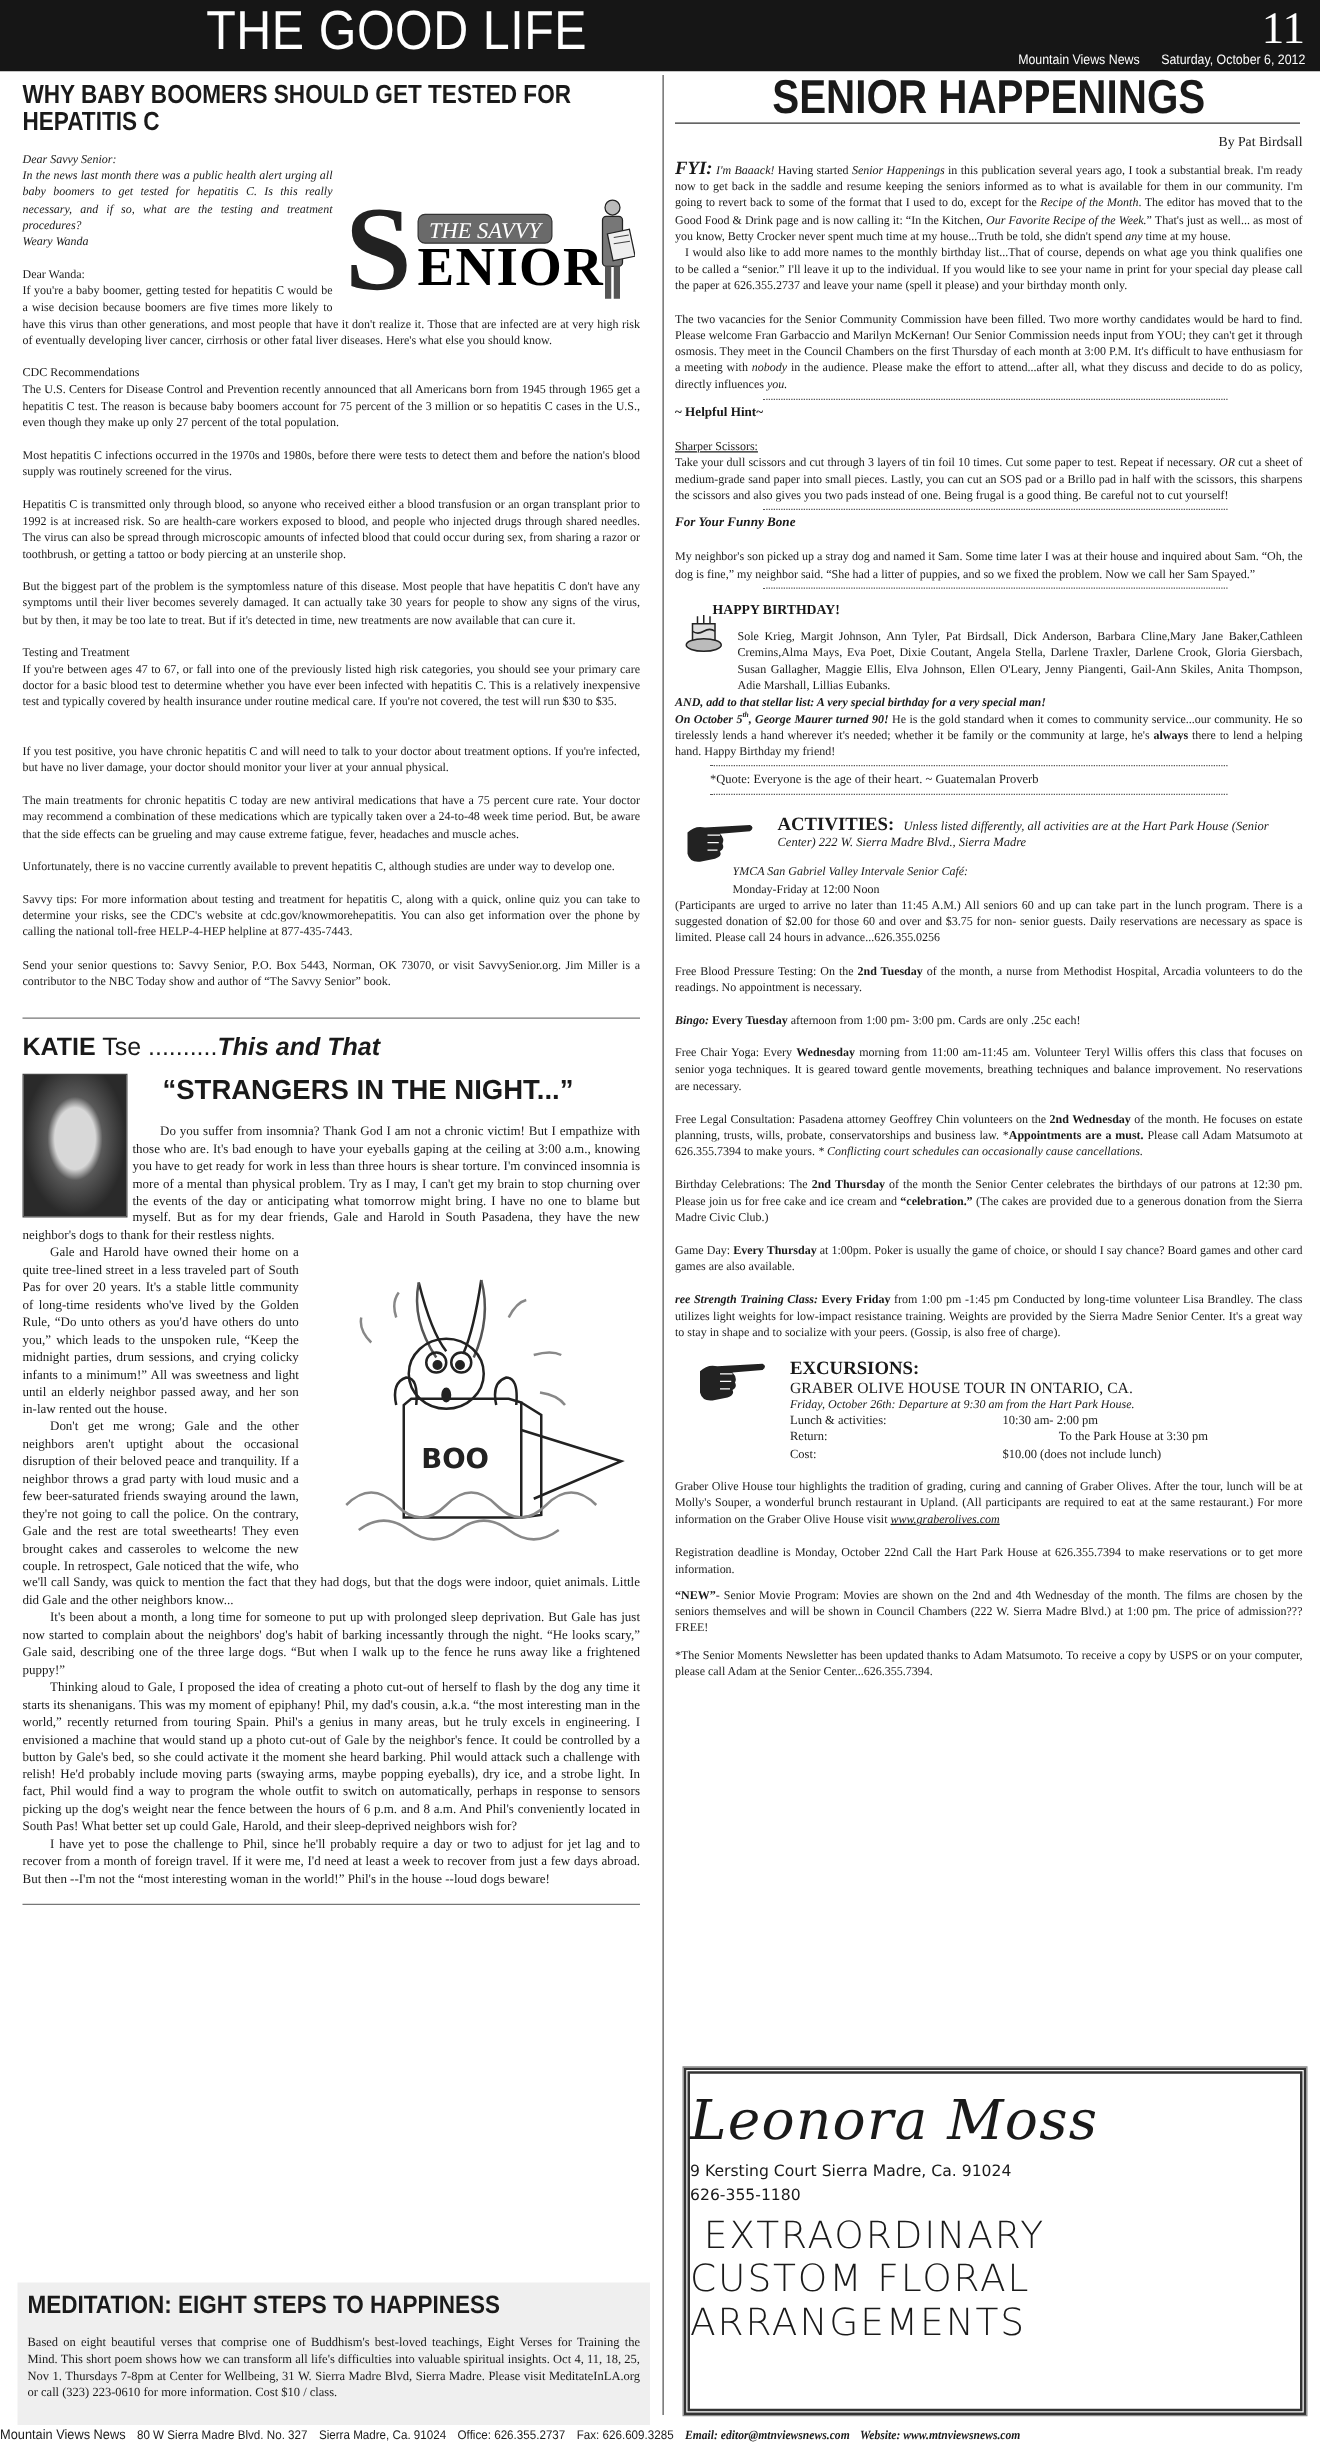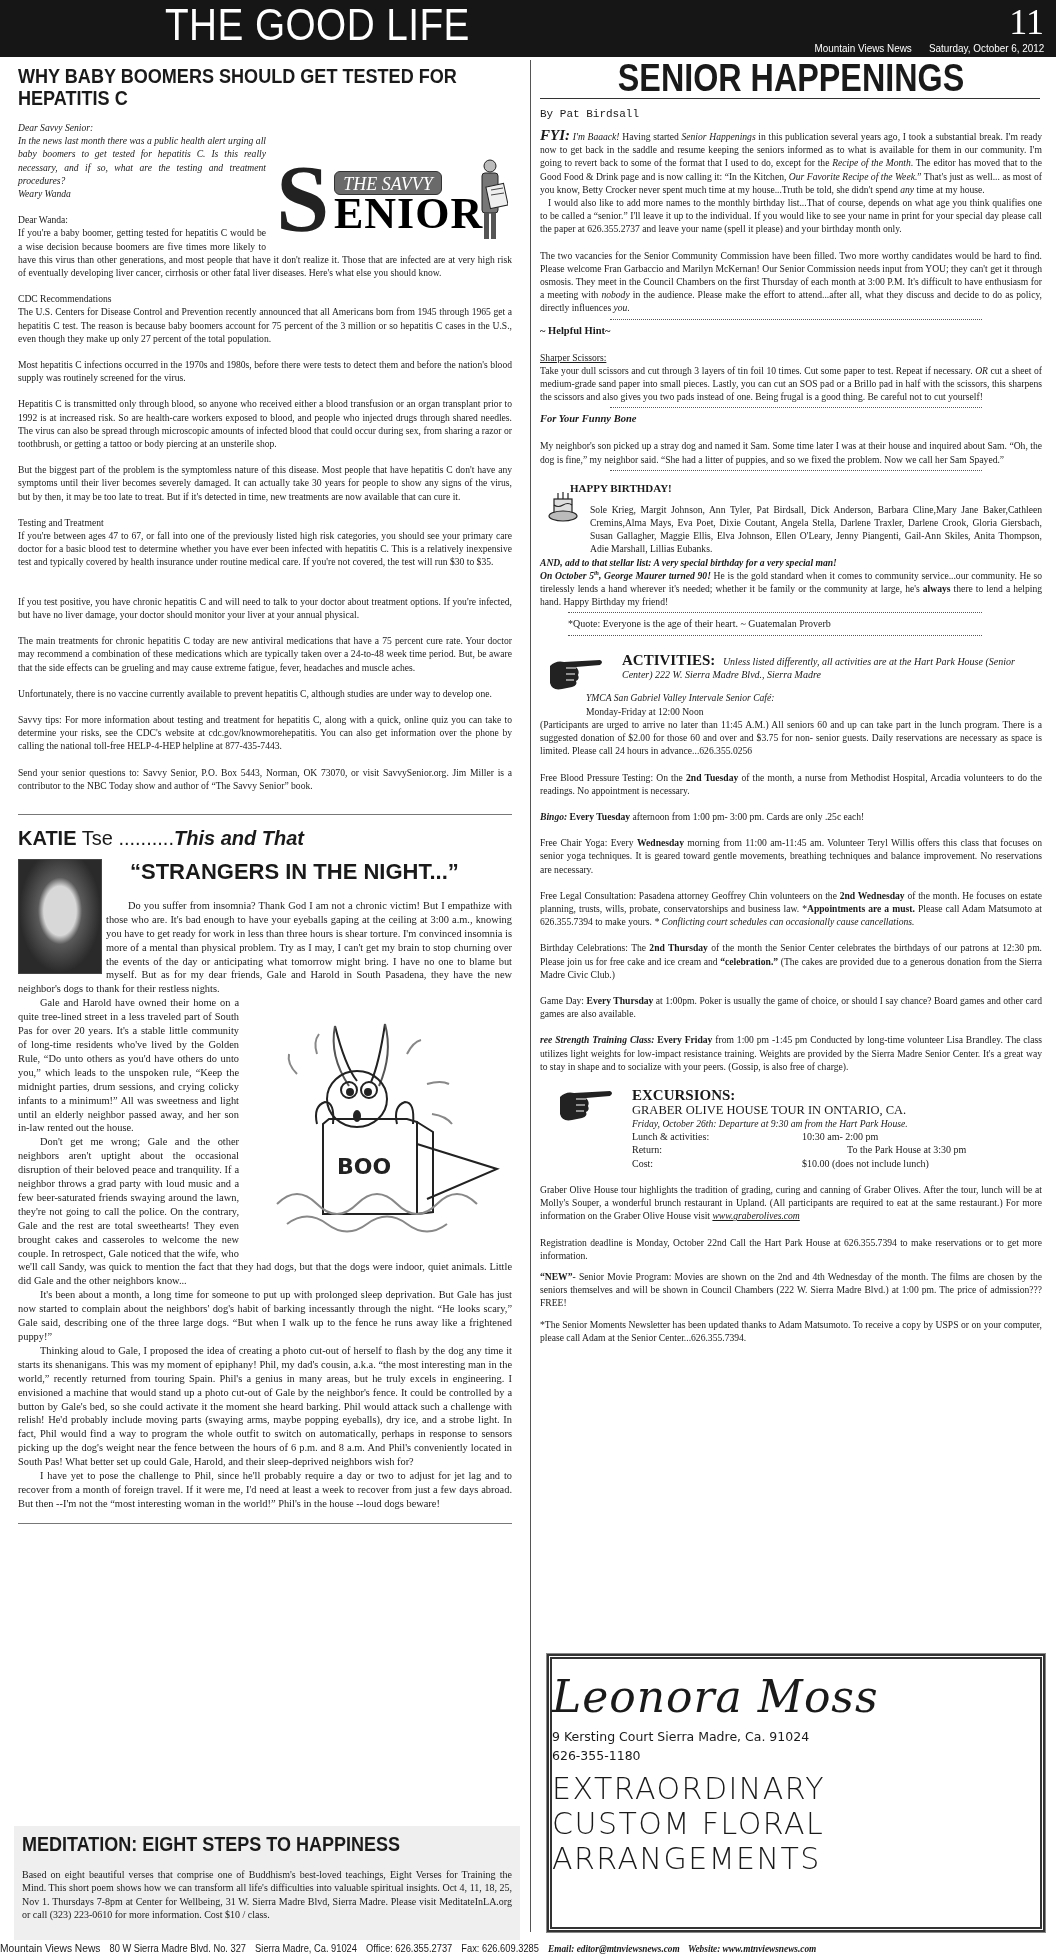--- a/index.html
+++ b/index.html
@@ -42,21 +42,21 @@
   .boo-art { float: right; width: 255px; height: 250px; margin: 8px 0 4px 18px; }
   .katie-body p { font-size: 10.4px; line-height: 13.9px; }
 
   .med-box { position: absolute; left: 14px; top: 1826px; width: 506px; height: 114px; background: #efefef; padding: 6px 8px; }
   .med-title { font-family: "Liberation Sans", sans-serif; font-weight: bold; font-size: 20px; line-height: 24px; transform: scaleX(0.9); transform-origin: left; white-space: nowrap; }
   .med-body { margin-top: 12px; font-size: 10px; line-height: 13.3px; text-align: justify; }
 
   
   .sh-title { font-family: "Liberation Sans", sans-serif; font-weight: bold; font-size: 38px; line-height: 40px; text-align: center; transform: scaleX(0.85); margin-top: -2px; }
   .sh-rule { height: 1px; background: #333; margin: 0 2px 0 0; }
-  .byline { font-family: Liberation Mono, monospace; font-size: 11px; line-height: 14px; text-align: left; margin: 8px 0 8px; }
+  .byline { font-family: Liberation Serif, serif; font-size: 11px; line-height: 14px; text-align: right; margin: 8px 0 8px; }
   .fyi { font-weight: bold; font-style: italic; font-size: 15px; }
   .dots { border-bottom: 1px dotted #555; margin: 4px 60px 4px 70px; height: 1px; }
   .hint { font-weight: bold; font-size: 10.5px; line-height: 14px; }
   .u { text-decoration: underline; }
 
   .bday-row { position: relative; margin-top: 8px; }
   .cake { position: absolute; left: 8px; top: 10px; width: 30px; height: 34px; }
   .bday-title { margin-left: 30px; font-weight: bold; font-size: 11px; line-height: 18px; }
   .quote { margin-left: 28px; font-size: 10px; line-height: 14px; }
 
@@ -66,21 +66,21 @@
   .act-cafe { margin-left: 46px; margin-top: 10px; }
   .exc-head { margin-left: 92px; }
   .exc-head .big { font-weight: bold; font-size: 15px; line-height: 16px; }
   .exc-table { margin-left: 92px; font-size: 10px; line-height: 13.3px; }
   .exc-table .row { display: flex; }
   .exc-table .k { width: 170px; }
   .ad { position: absolute; left: 547px; top: 1654px; width: 498px; height: 278px; border: 5px double #333; outline: 1px solid #888; background: #fff; text-align: left; }
   .ad-logo { font-family: "DejaVu Serif", serif; font-style: italic; font-size: 44px; line-height: 56px; margin-top: 10px; letter-spacing: 1px; }
   .ad-addr { font-family: "DejaVu Sans", sans-serif; font-size: 12.5px; line-height: 15px; margin-top: 4px; }
   .ad-big { font-family: "DejaVu Sans", sans-serif; font-size: 30px; line-height: 35px; letter-spacing: 1.5px; font-weight: 300; }
-  .ad-big.first { margin-top: 8px; }
+  .ad-big.first { margin-top: 8px; padding-left: 11px; }
 
   .footer { position: absolute; left: 0; top: 1940px; width: 1056px; height: 16px; font-family: "Liberation Sans", sans-serif; font-size: 10px; line-height: 16px; white-space: nowrap; transform: scaleX(0.93); transform-origin: left; }
   .footer b { font-family: "Liberation Serif", serif; font-style: italic; font-weight: bold; }
   .footer span { margin-right: 7px; }
   sup { font-size: 6px; vertical-align: super; line-height: 0; }
 </style>
 </head>
 <body>
 
 <div class="masthead">

